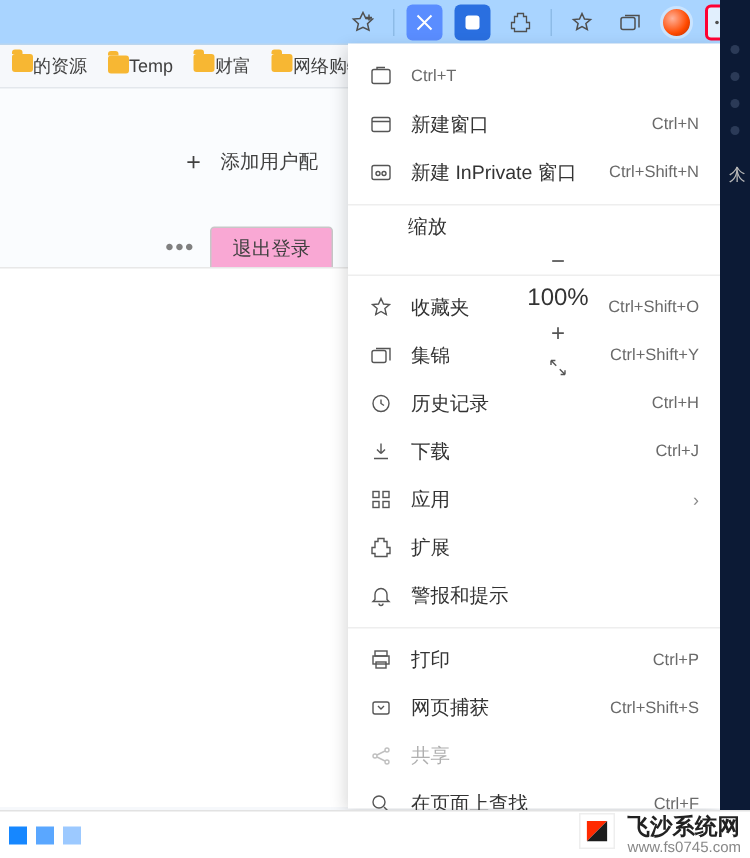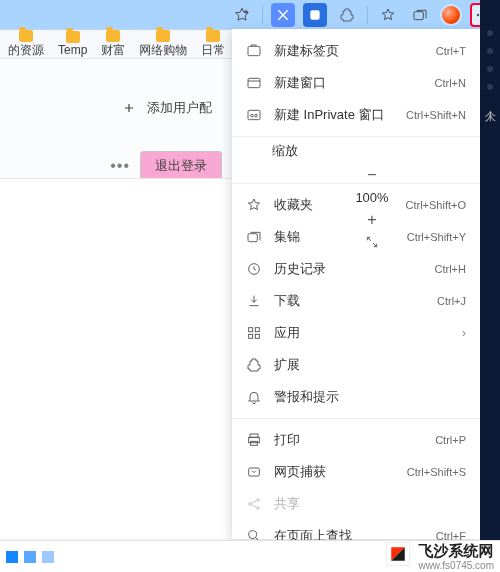--- a/index.html
+++ b/index.html
@@ -8,41 +8,41 @@
   .toolbar .icon-btn { width: 24px; height: 24px; display: flex; align-items: center; justify-content: center; border-radius: 4px; }
   .toolbar .icon-btn svg { width: 16px; height: 16px; fill: #4f4f4f; }
   .toolbar .sep { width: 1px; height: 18px; background: #8dbbe7; }
   .ext1 { background: #5a8dff; border-radius: 4px; }
   .ext1 svg { fill: #fff !important; }
   .ext2 { background: #2a6fe0; border-radius: 4px; }
   .ext2 svg { fill: #fff !important; }
   .avatar { width: 22px; height: 22px; border-radius: 50%; background: radial-gradient(circle at 35% 35%, #ffb199, #ff4a00 60%, #b02a00); border: 2px solid #c9e4ff; }
   .more-btn { border: 2px solid #f03; background: #e1effd; }
   .bookmarks { height: 28px; display: flex; align-items: center; gap: 6px; padding-left: 4px; font-size: 12px; color: #404040; }
-  .bm { display: flex; align-items: center; gap: 0; padding: 2px 4px; flex-direction: column; }
+  .bm { display: flex; gap: 0; padding: 2px 4px; }
   .bm .folder { width: 14px; height: 12px; background: #f7b733; border-radius: 2px; position: relative; }
   .bm .folder::before { content:""; position:absolute; left:0; top:-3px; width:7px; height:3px; background:#f7b733; border-radius:2px 2px 0 0; }
   .content-left { position:absolute; left:0; top:58px; width:232px; height:480px; background:#fafcfe; border-top:1px solid #e3e7ec; }
   .add-row { display:flex; justify-content:flex-end; align-items:center; gap:11px; padding:40px 20px 12px 0; font-size:13px; color:#404040; }
   .logout-row { display:flex; justify-content:flex-end; align-items:center; gap:10px; padding:22px 10px 12px 0; }
   .ellipsis { color:#808080; letter-spacing:1px; }
   .logout-btn { font-size:13px; color:#404040; border:1px solid #c7c7c7; background:#f9a8d4; padding:5px 14px; border-radius:3px; }
   .content-blank { position:absolute; left:0; top:178px; width:232px; height:360px; background:#fff; border-top:1px solid #e8e8e8; }
   .menu { position:absolute; left:232px; top:29px; width:248px; height:510px; background:#fff; box-shadow: -2px 2px 10px rgba(0,0,0,.15); font-size:13px; color:#333; padding-top:6px; }
   .mi { display:flex; align-items:center; height:32px; padding:0 14px 0 14px; gap:12px; cursor:default; }
   .mi .ic { width:16px; height:16px; display:flex; align-items:center; justify-content:center; flex-shrink:0; }
   .mi .ic svg { width:16px; height:16px; fill:none; stroke:#555; stroke-width:1.4; }
   .mi .lbl { flex:1; white-space:nowrap; overflow:hidden; }
   .mi .sc { font-size:11px; color:#6a6a6a; }
   .mi .chev { color:#8a8a8a; font-size:12px; }
   .menu hr { border:none; border-top:1px solid #eee; margin:5px 0; }
   .zoom-row { display:flex; align-items:center; height:36px; padding:0 8px 0 40px; gap:6px;flex-direction:column; }
   .zoom-lbl { flex:0 0 auto; margin-right:auto; font-size:13px; margin-left:-26px; padding-left:26px; }
   .zoom-btn { width:26px; height:26px; display:flex; align-items:center; justify-content:center; color:#555; font-size:16px; }
-  .zoom-val { font-size:13px; color:#333; padding:0 4px; }
+  .zoom-val { font-size:16px; color:#333; padding:0 4px; }
   .right-strip { position:absolute; right:0; top:0; width:20px; height:540px; background:#0c1a35; display:flex; flex-direction:column; align-items:center; gap:12px; padding-top:30px; }
   .right-strip .dot { width:6px; height:6px; border-radius:50%; background:#2b3a57; }
   .right-strip .txt { writing-mode: vertical-rl; font-size:11px; color:#b8b8b8; }
   .footer { position:absolute; left:0; bottom:0; width:500px; height:32px; background:#fff; display:flex; align-items:center; border-top:1px solid #e2e2e2; }
   .footer-left { display:flex; gap:6px; padding-left:6px; }
   .footer-left .c { width:12px; height:12px; background:#1687ff; }
   .footer-left .c:nth-child(2){background:#5aa7ff;}
   .footer-left .c:nth-child(3){background:#9cc9ff;}
   .footer-right { margin-left:auto; display:flex; align-items:flex-start; gap:8px; padding-right:6px; }
   .logo-sq { width:24px; height:24px; background:#fff; border:1px solid #eee; display:flex; align-items:center; justify-content:center; }
@@ -138,21 +138,20 @@
 <div class="content-blank"></div>
 
 <div class="menu">
   <div class="mi">
     <span class="ic">
         <svg viewBox="0 0 24 24">
           <rect x="3" y="5" width="18" height="14" rx="2"></rect>
           <path d="M8 5v-2h8"></path>
         </svg>
       </span>
-    <span class="lbl">新建标签页</span>
     <span class="sc">Ctrl+T</span>
   </div>
   <div class="mi">
     <span class="ic">
         <svg viewBox="0 0 24 24">
           <rect x="3" y="5" width="18" height="14" rx="2"></rect>
           <path d="M3 9h18"></path>
         </svg>
       </span>
     <span class="lbl">新建窗口</span>

